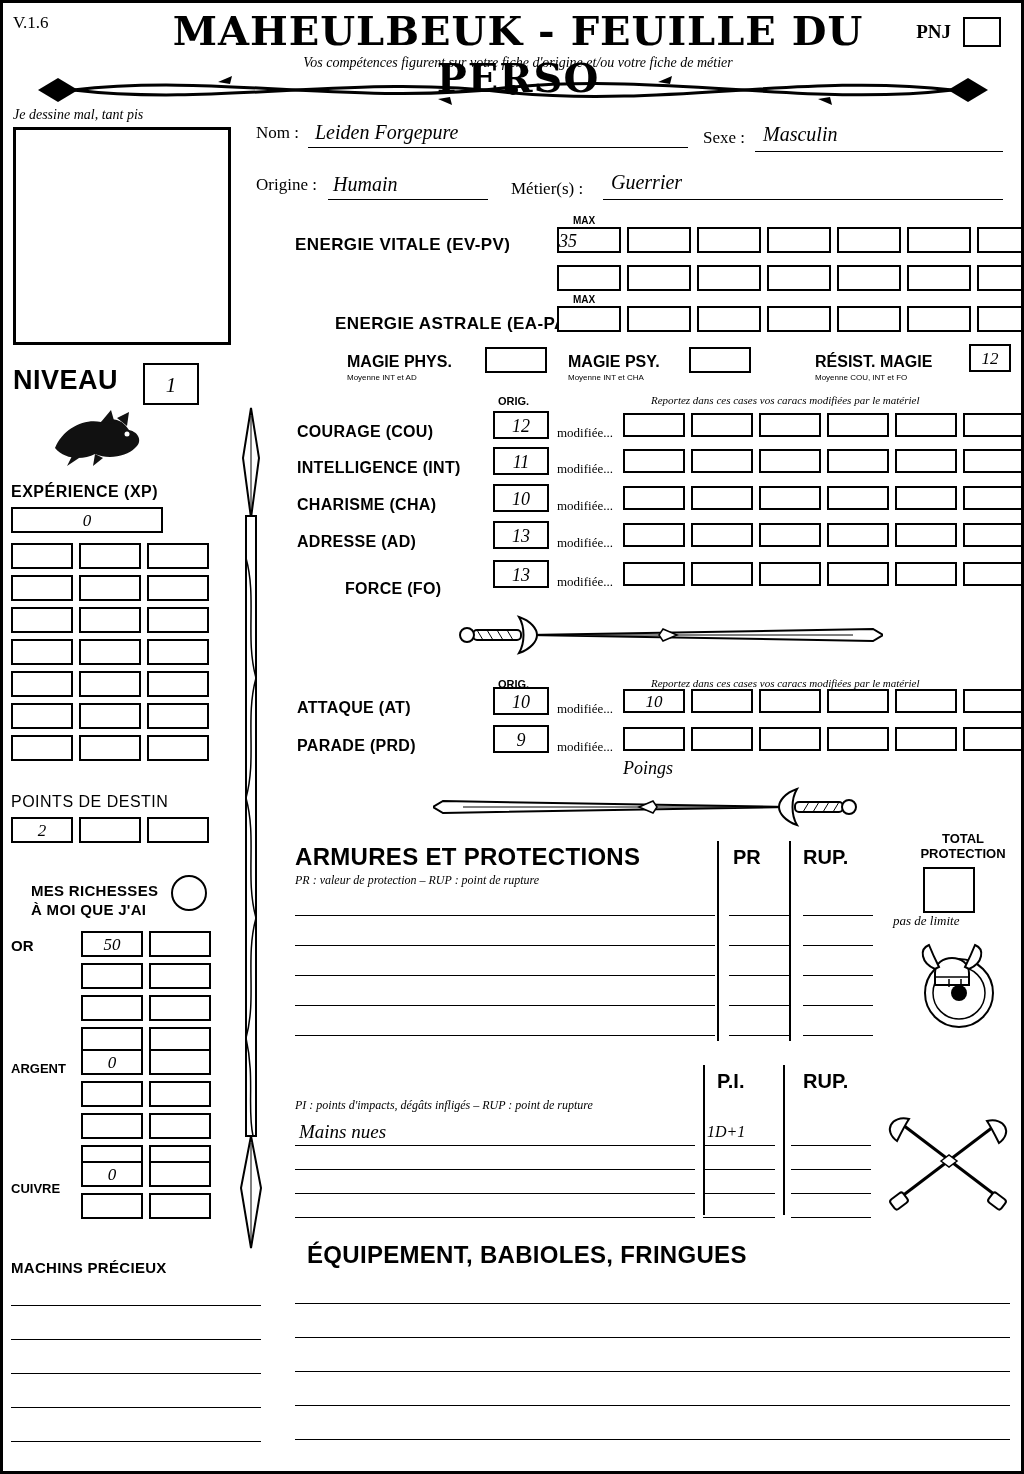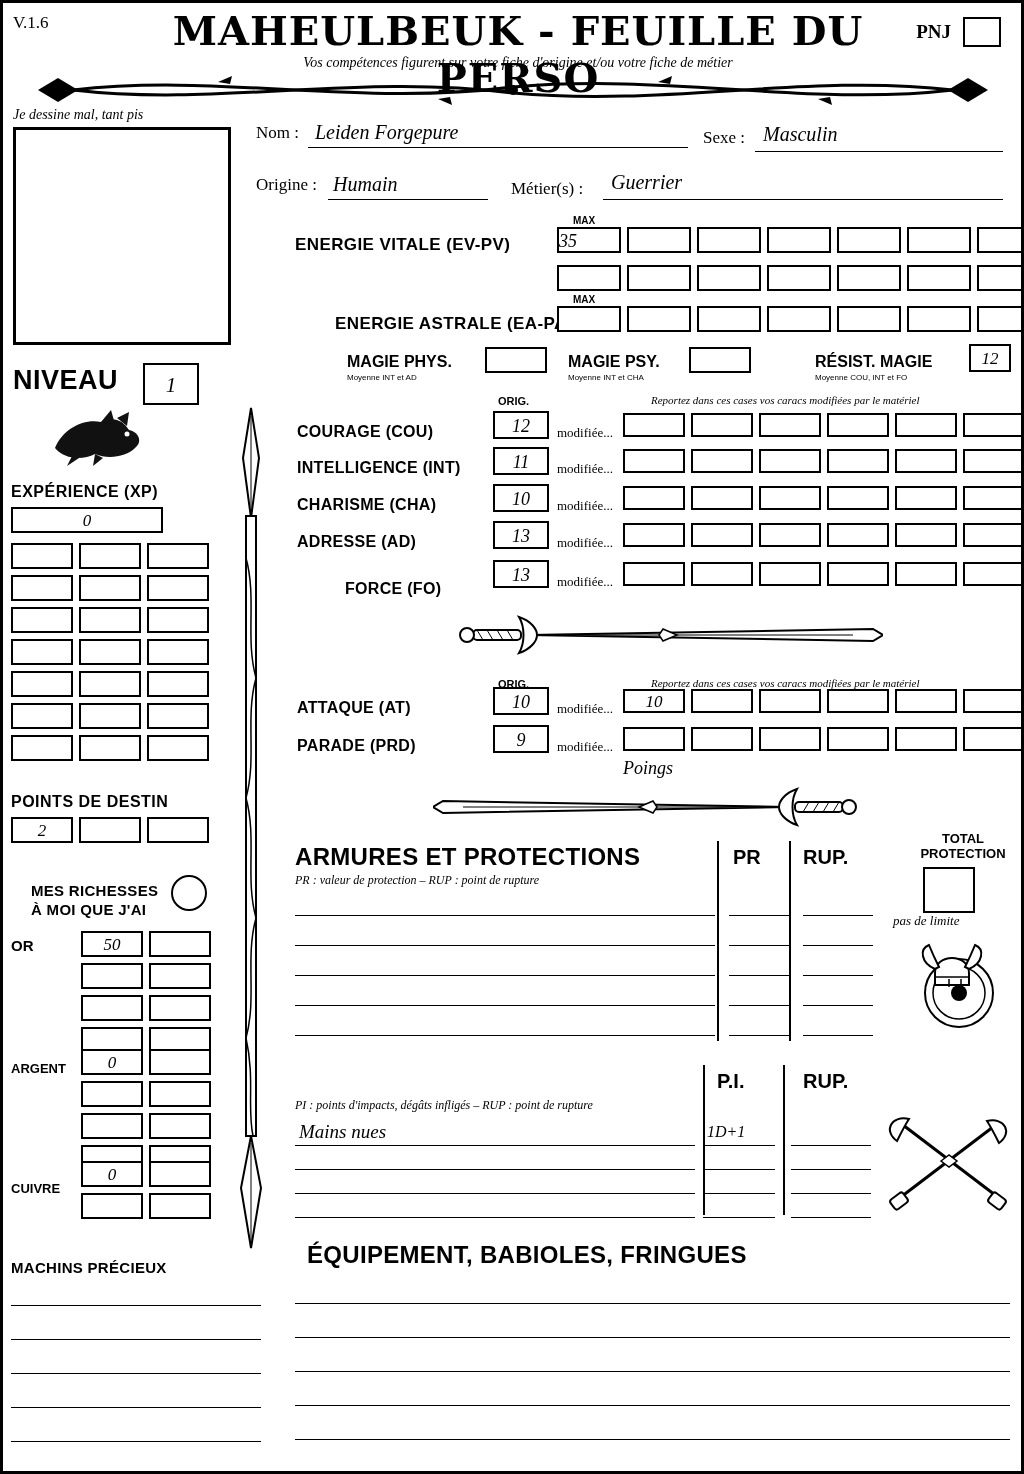--- a/index.html
+++ b/index.html
@@ -32,21 +32,21 @@
   #portrait{left:10px;top:124px;width:212px;height:212px;border:3px solid #000;}
 
   
   #niveau-label{left:10px;top:362px;font-size:27px;font-weight:bold;letter-spacing:.5px;}
   #niveau-box{left:140px;top:360px;width:56px;height:42px;}
   #dragon{left:40px;top:405px;width:110px;height:60px;}
   #xp-label{left:8px;top:480px;font-size:16px;font-weight:bold;letter-spacing:.5px;}
   #xp-first{left:8px;top:504px;width:152px;height:26px;}
   .xpcell{width:62px;height:26px;}
   #xp-grid{left:8px;top:540px;width:216px;}
-  #destin-label{left:8px;top:790px;font-size:16px;font-weight:bold;letter-spacing:.5px;}
+  #destin-label{left:8px;top:790px;font-size:16px;font-weight:normal;letter-spacing:.5px;}
   #destin-row{left:8px;top:814px;}
   #rich-label{left:8px;top:878px;font-size:15px;font-weight:bold;line-height:19px;letter-spacing:.3px;margin-left:20px;}
   #coin{left:168px;top:872px;width:32px;height:32px;border-radius:50%;border:2px solid #000;}
   #or-label{left:8px;top:934px;font-size:15px;font-weight:bold;}
   #argent-label{left:8px;top:1058px;font-size:13px;font-weight:bold;}
   #cuivre-label{left:8px;top:1178px;font-size:13px;font-weight:bold;}
   #machins-label{left:8px;top:1256px;font-size:15px;font-weight:bold;letter-spacing:.3px;}
   .moneycell{width:62px;height:26px;}
   #staff{left:228px;top:395px;width:40px;height:860px;}
 

